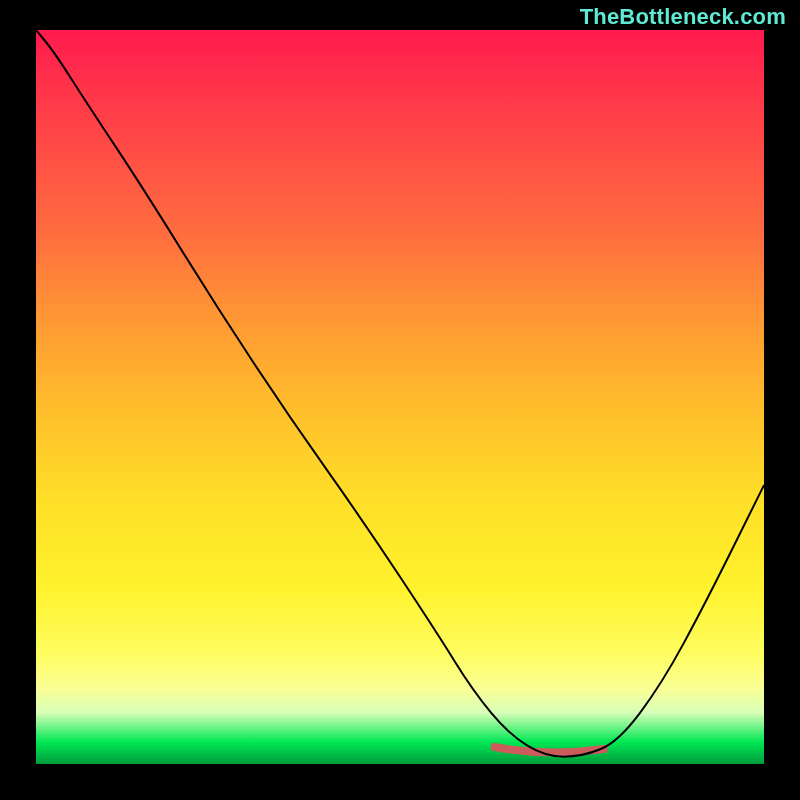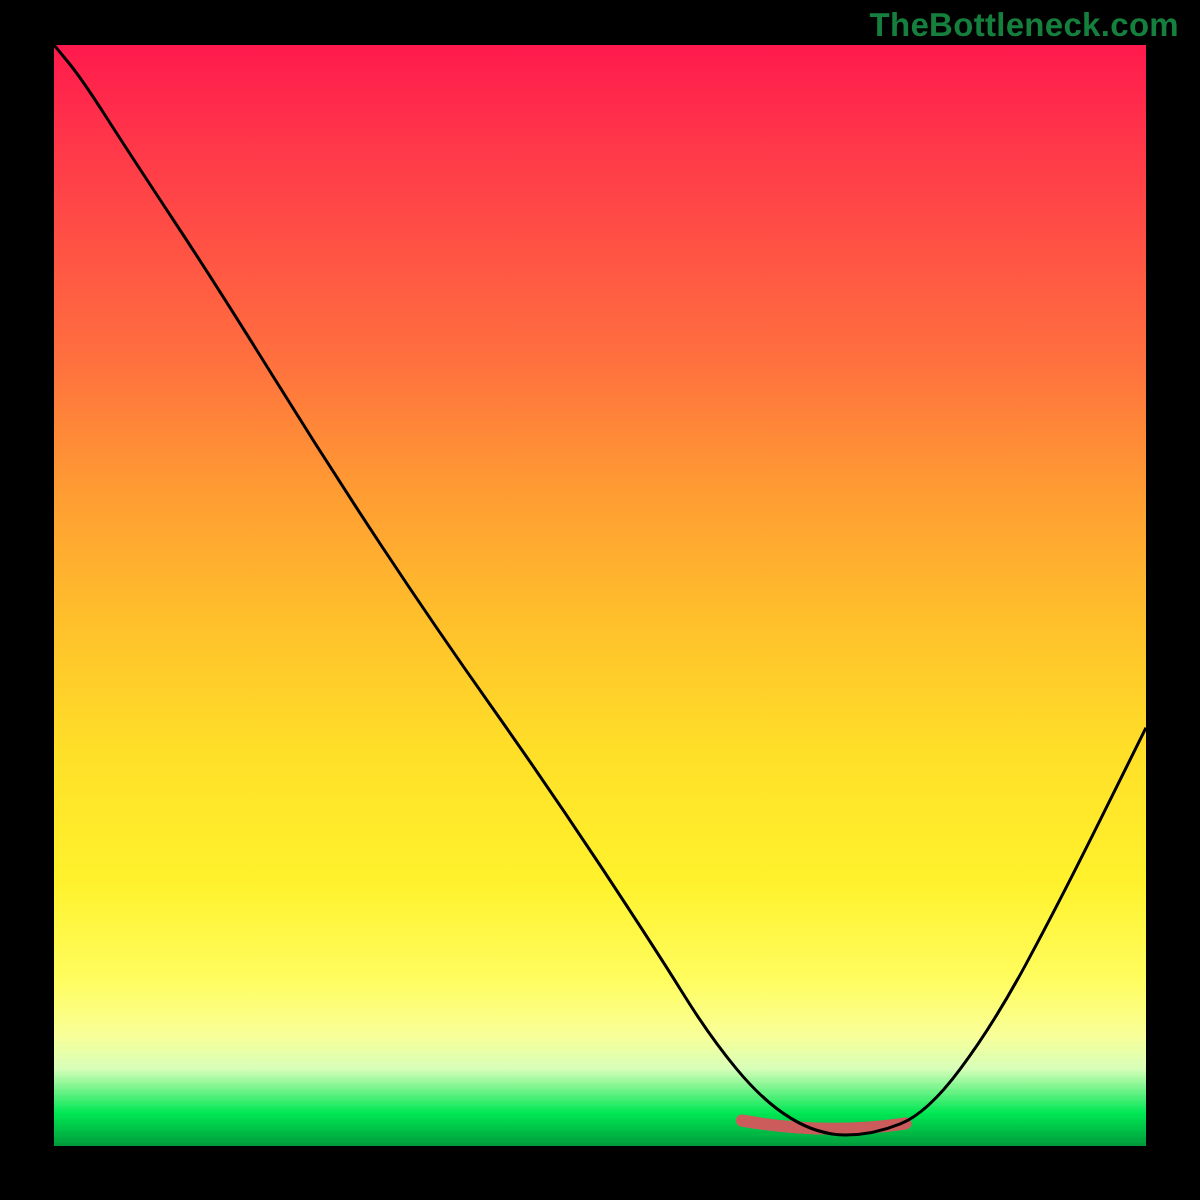--- a/index.html
+++ b/index.html
@@ -14,21 +14,21 @@
   .frame {
     position: relative;
     width: 800px;
     height: 800px;
     background: #000;
   }
   .watermark {
     position: absolute;
     top: 4px;
     right: 14px;
-    color: #15803d;
+    color: #5eead4;
     font-size: 22px;
     font-weight: bold;
     z-index: 5;
     letter-spacing: 0.2px;
   }
   .plot {
     position: absolute;
     left: 36px;
     top: 30px;
     width: 728px;

